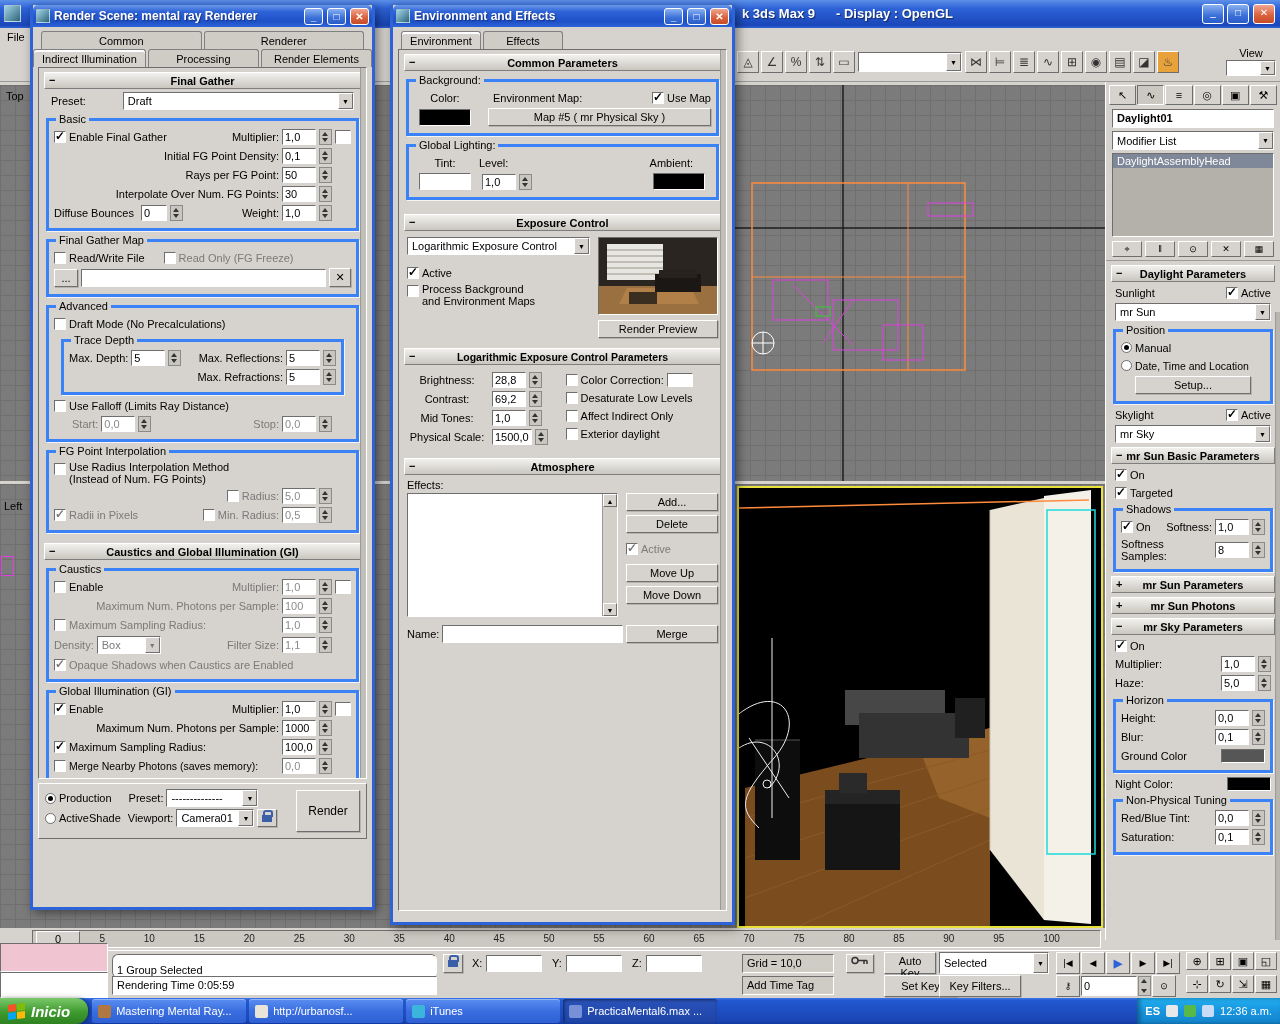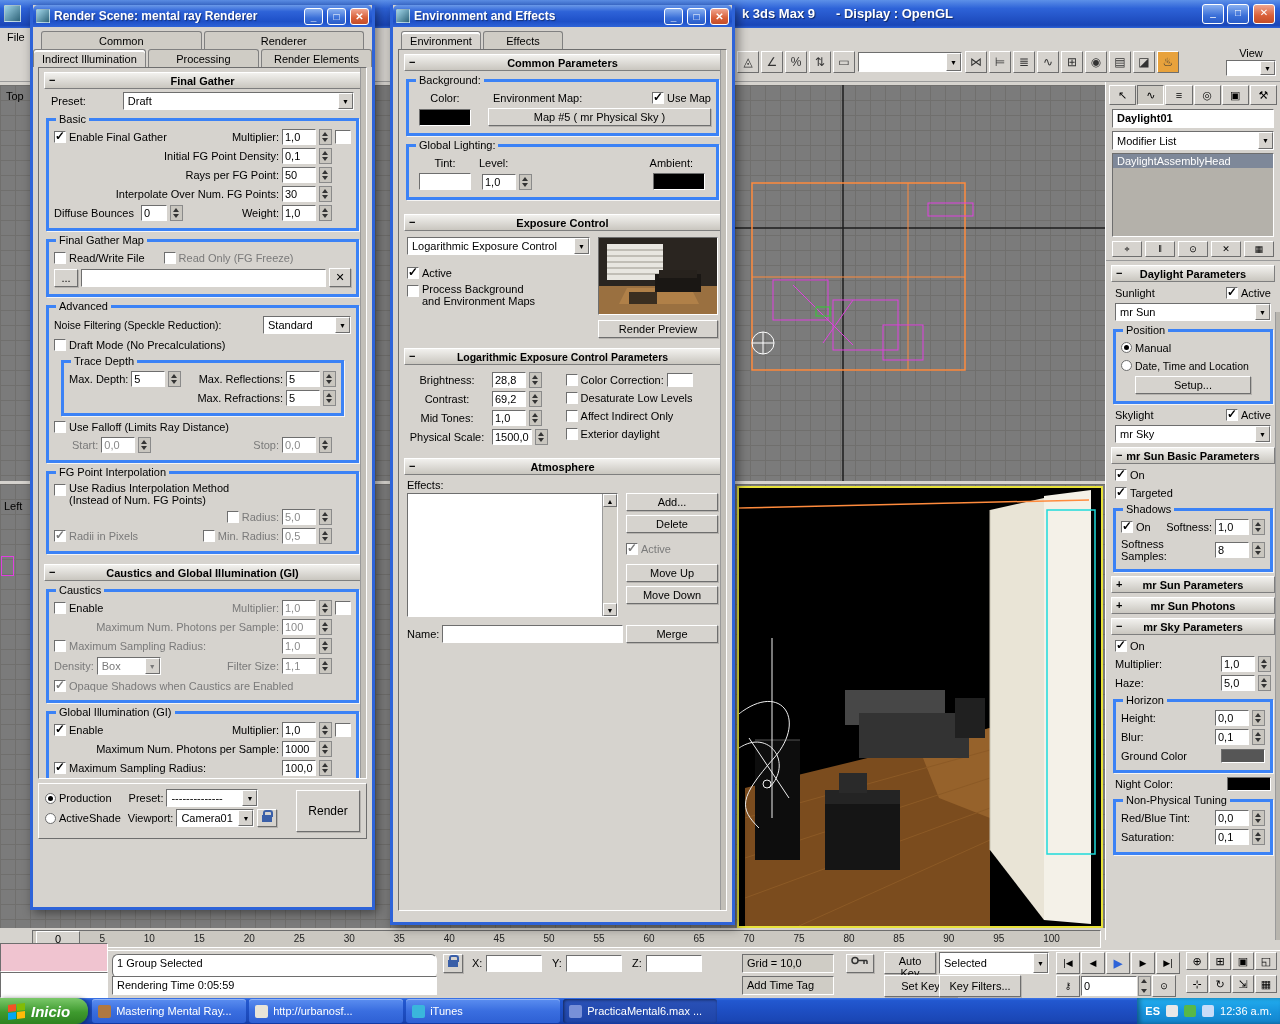--- a/index.html
+++ b/index.html
@@ -388,21 +388,21 @@
           <span class="tl">85</span>
           <span class="tl">90</span>
           <span class="tl">95</span>
           <span class="tl">100</span>
         </div>
     </div>
     <div class="raised" style="position:absolute;left:36px;top:3px;width:44px;height:16px;text-align:center;line-height:14px;">0</div>
   </div>
 
   <div class="abs" style="left:0;top:950px;width:1280px;height:48px;background:#D6D3CE;border-top:1px solid #fff;">
-    <div class="abs sunken" style="left:112px;top:3px;width:325px;height:24px;background:#fff;padding:2px 4px;border-radius:6px;">1 Group Selected</div>
+    <div class="abs sunken" style="left:112px;top:3px;width:325px;height:24px;background:#fff;padding:9px 4px;border-radius:6px;">1 Group Selected</div>
     <span class="abs btn" style="left:443px;top:3px;width:20px;height:19px;padding:0;text-align:center;"><span class="lockcss"></span></span>
     <span class="abs" style="left:472px;top:6px;">X:</span>
     <span class="abs sunken" style="left:486px;top:4px;width:56px;height:17px;background:#fff;"></span>
     <span class="abs" style="left:552px;top:6px;">Y:</span>
     <span class="abs sunken" style="left:566px;top:4px;width:56px;height:17px;background:#fff;"></span>
     <span class="abs" style="left:632px;top:6px;">Z:</span>
     <span class="abs sunken" style="left:646px;top:4px;width:56px;height:17px;background:#fff;"></span>
     <div class="abs sunken" style="left:742px;top:3px;width:92px;height:19px;background:#CFCCC5;padding:2px 4px;">Grid = 10,0</div>
     <span class="abs btn" style="left:846px;top:3px;width:28px;height:19px;padding:0;">
       <svg width="18" height="11" viewBox="0 0 18 11">
@@ -583,27 +583,20 @@
         <div class="r">
           <button class="btn" style="width:24px;padding:2px 0;">...</button>
           <span class="sunken" style="flex:1;height:18px;background:#fff;"></span>
           <button class="btn" style="width:22px;padding:2px 0;">✕</button>
         </div>
       </fieldset>
 
       <fieldset class="grp">
         <legend>Advanced</legend>
         <div class="r">
-          <span style="font-size:10.5px;">Noise Filtering (Speckle Reduction):</span>
-          <span class="dd ml" style="width:88px;">
-              <span class="dv">Standard</span>
-              <span class="da">▼</span>
-            </span>
-        </div>
-        <div class="r">
             <span class="cb"></span>
             <span>Draft Mode (No Precalculations)</span>
           </div>
         <fieldset class="grp">
           <legend>Trace Depth</legend>
           <div class="r">
             <span>Max. Depth:</span>
             <span class="nf">
                 <span class="v">5</span>
               </span>

